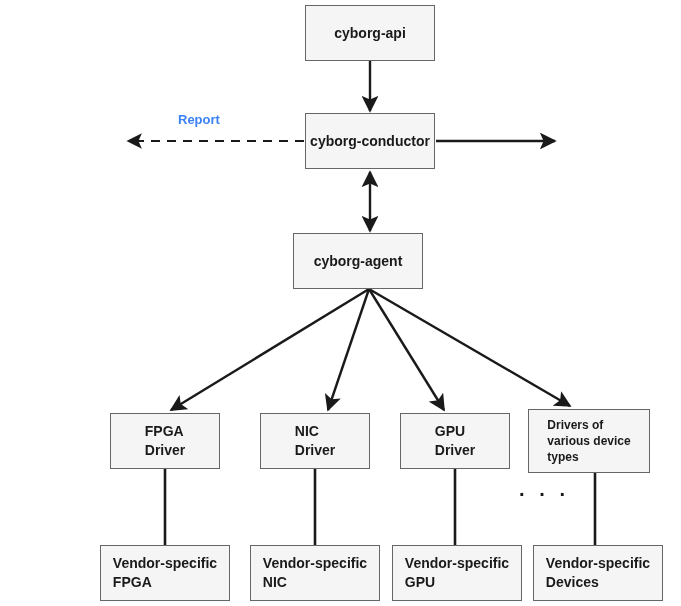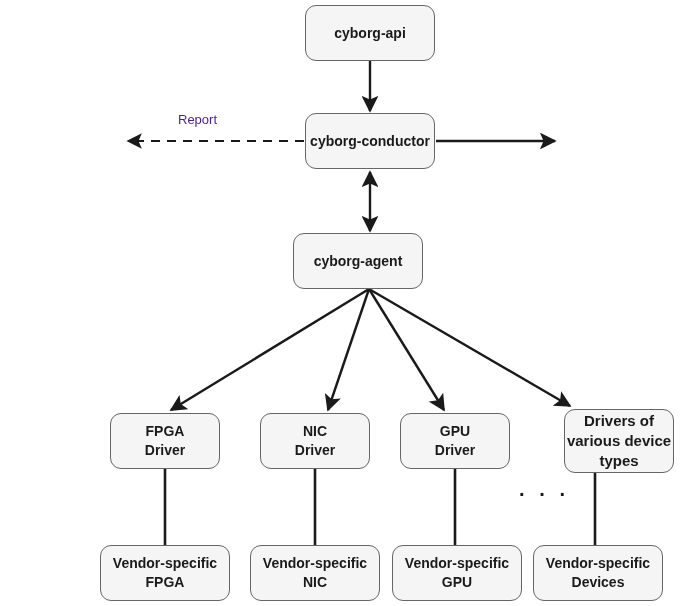--- a/index.html
+++ b/index.html
@@ -20,37 +20,37 @@
     left: 0;
     top: 0;
     width: 681px;
     height: 606px;
   }
   .node {
     position: absolute;
     box-sizing: border-box;
     background: #f5f5f5;
     border: 1px solid #666666;
-    border-radius: 11px;
+    border-radius: 0;
     display: flex;
     align-items: center;
     justify-content: center;
-    text-align: center;
+    text-align: left;
     color: #1a1a1a;
     font-size: 14px;
     font-weight: bold;
     line-height: 1.35;
     white-space: pre-line;
     z-index: 2;
   }
   .edge-label {
     position: absolute;
     font-size: 13px;
-    font-weight: normal;
-    color: #4c1d95;
+    font-weight: bold;
+    color: #3b82f6;
     white-space: nowrap;
     z-index: 3;
   }
   .ellipsis {
     position: absolute;
     font-size: 20px;
     font-weight: bold;
     letter-spacing: 4px;
     color: #1a1a1a;
     z-index: 3;
@@ -93,21 +93,21 @@
   <div class="node" style="left:305px; top:5px;   width:130px; height:56px;">cyborg-api</div>
   <div class="node" style="left:305px; top:113px; width:130px; height:56px;">cyborg-conductor</div>
   <div class="node" style="left:293px; top:233px; width:130px; height:56px;">cyborg-agent</div>
 
   <div class="node" style="left:110px; top:413px; width:110px; height:56px;">FPGA
 Driver</div>
   <div class="node" style="left:260px; top:413px; width:110px; height:56px;">NIC
 Driver</div>
   <div class="node" style="left:400px; top:413px; width:110px; height:56px;">GPU
 Driver</div>
-  <div class="node" style="left:564px; top:409px; width:110px; height:64px; font-size:15px;">Drivers of
+  <div class="node" style="left:528px; top:409px; width:122px; height:64px; font-size:12px;">Drivers of
 various device
 types</div>
 
   <div class="node" style="left:100px; top:545px; width:130px; height:56px;">Vendor-specific
 FPGA</div>
   <div class="node" style="left:250px; top:545px; width:130px; height:56px;">Vendor-specific
 NIC</div>
   <div class="node" style="left:392px; top:545px; width:130px; height:56px;">Vendor-specific
 GPU</div>
   <div class="node" style="left:533px; top:545px; width:130px; height:56px;">Vendor-specific

